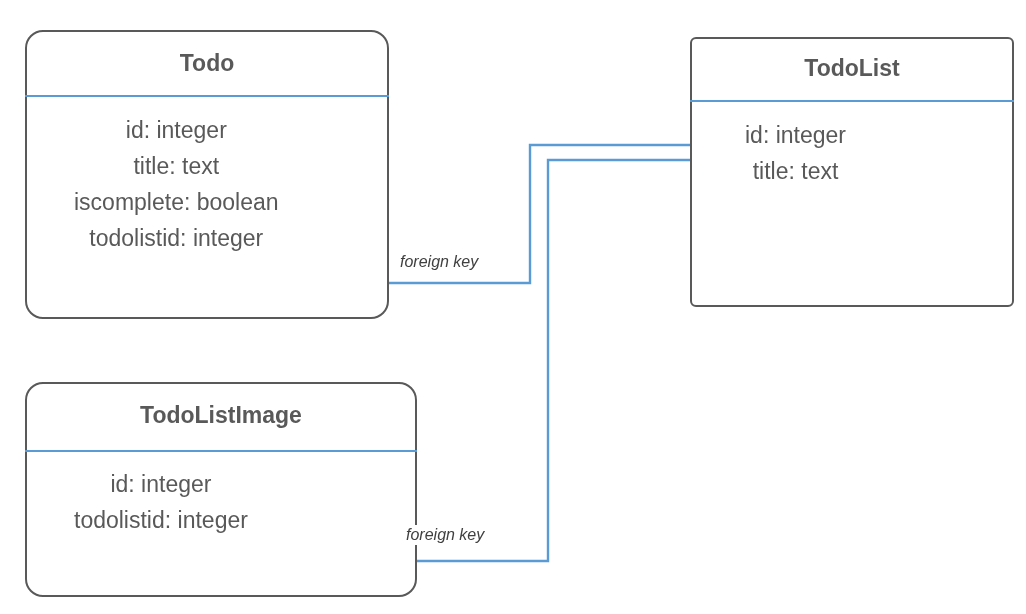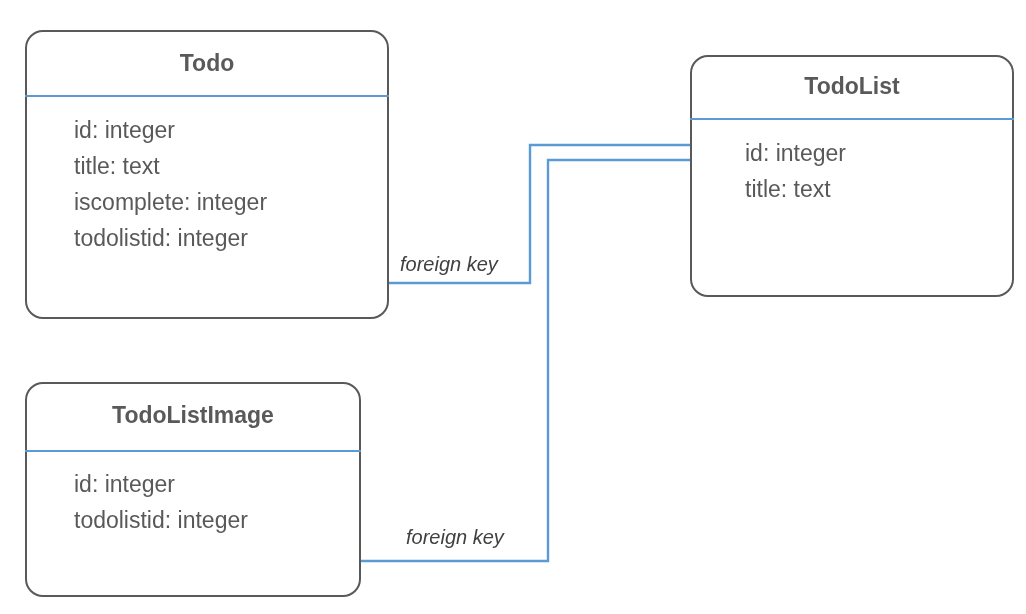--- a/index.html
+++ b/index.html
@@ -38,51 +38,52 @@
   .entity-divider {
     position: absolute;
     height: 2px;
     background: #5B9BD5;
   }
   .field-list {
     position: absolute;
     margin: 0;
     padding: 0;
     list-style: none;
+    text-align: center;
   }
   .field-item {
     color: #595959;
     font-size: 23px;
     line-height: 36px;
     white-space: nowrap;
   }
   .conn-svg {
     position: absolute;
     left: 0;
     top: 0;
     width: 1026px;
     height: 614px;
     pointer-events: none;
   }
   .edge-label {
     position: absolute;
     color: #404040;
     font-family: "Liberation Sans", sans-serif;
     font-style: italic;
-    font-size: 20px;
+    font-size: 16px;
     line-height: 1;
     white-space: nowrap;
     background: #ffffff;
     padding: 2px 4px;
   }
 
   
   #entity-todo        { left: 25px;  top: 30px;  width: 364px; height: 289px; }
-  #entity-todolist    { left: 690px; top: 55px;  width: 324px; height: 242px; }
-  #entity-todolistimage { left: 25px; top: 382px; width: 336px; height: 215px; }
+  #entity-todolist    { left: 690px; top: 37px;  width: 324px; height: 270px; border-radius: 6px; }
+  #entity-todolistimage { left: 25px; top: 382px; width: 392px; height: 215px; }
 
   #entity-todo .entity-title        { top: 20px; }
   #entity-todolist .entity-title    { top: 18px; }
   #entity-todolistimage .entity-title { top: 20px; }
 
   #entity-todo .entity-divider        { left: -2px; right: -2px; top: 63px; }
   #entity-todolist .entity-divider    { left: -2px; right: -2px; top: 61px; }
   #entity-todolistimage .entity-divider { left: -2px; right: -2px; top: 66px; }
 
   #entity-todo .field-list        { left: 47px; top: 80px; }
@@ -108,21 +109,21 @@
 
     <polyline points="330,561 548,561 548,160 732,160" fill="none" stroke="#5B9BD5" stroke-width="2.4" marker-end="url(#arrowhead)"></polyline>
   </svg>
 
   <div class="entity" id="entity-todo">
     <div class="entity-title">Todo</div>
     <div class="entity-divider"></div>
     <ul class="field-list">
       <li class="field-item">id: integer</li>
       <li class="field-item">title: text</li>
-      <li class="field-item">iscomplete: integer</li>
+      <li class="field-item">iscomplete: boolean</li>
       <li class="field-item">todolistid: integer</li>
     </ul>
   </div>
 
   <div class="entity" id="entity-todolist">
     <div class="entity-title">TodoList</div>
     <div class="entity-divider"></div>
     <ul class="field-list">
       <li class="field-item">id: integer</li>
       <li class="field-item">title: text</li>

